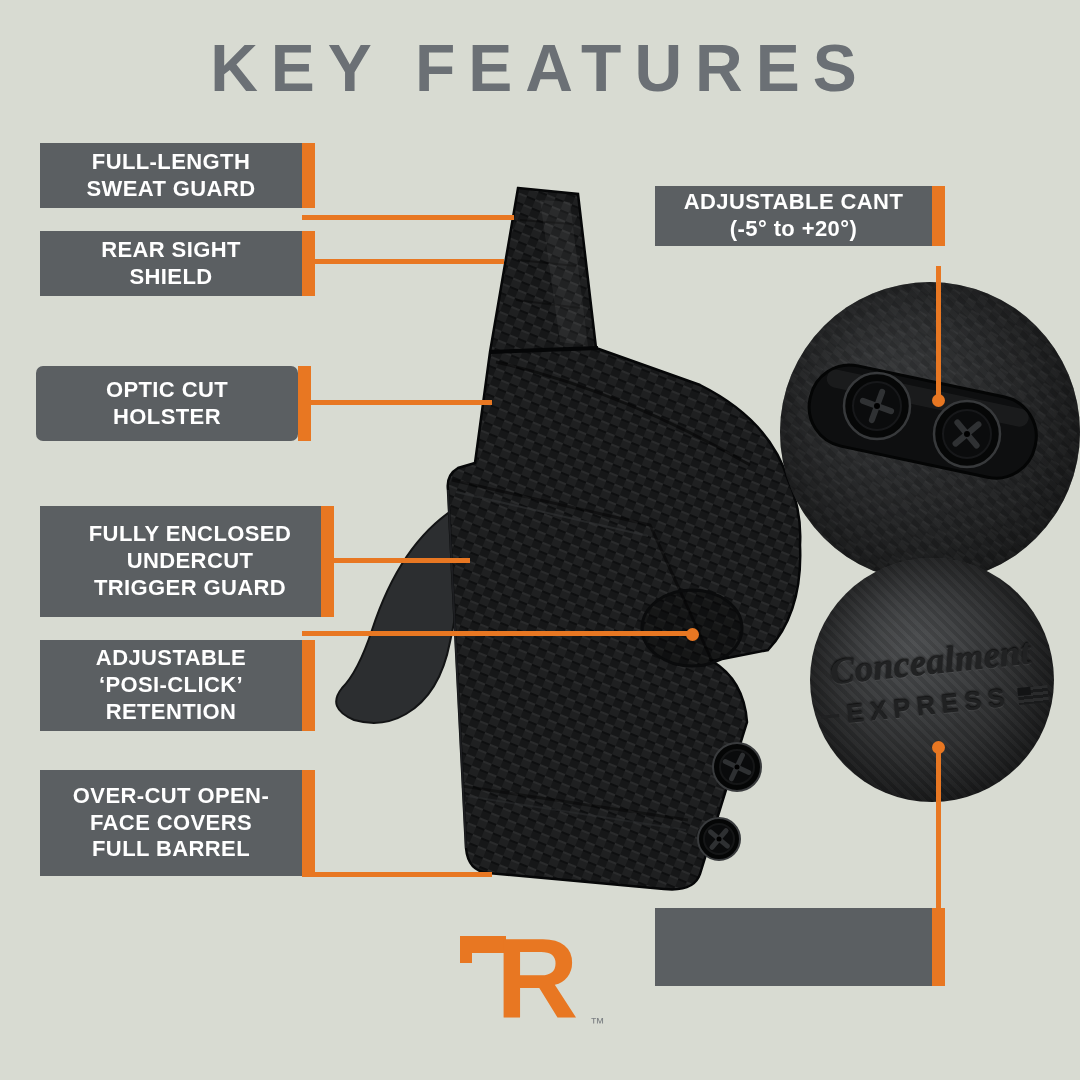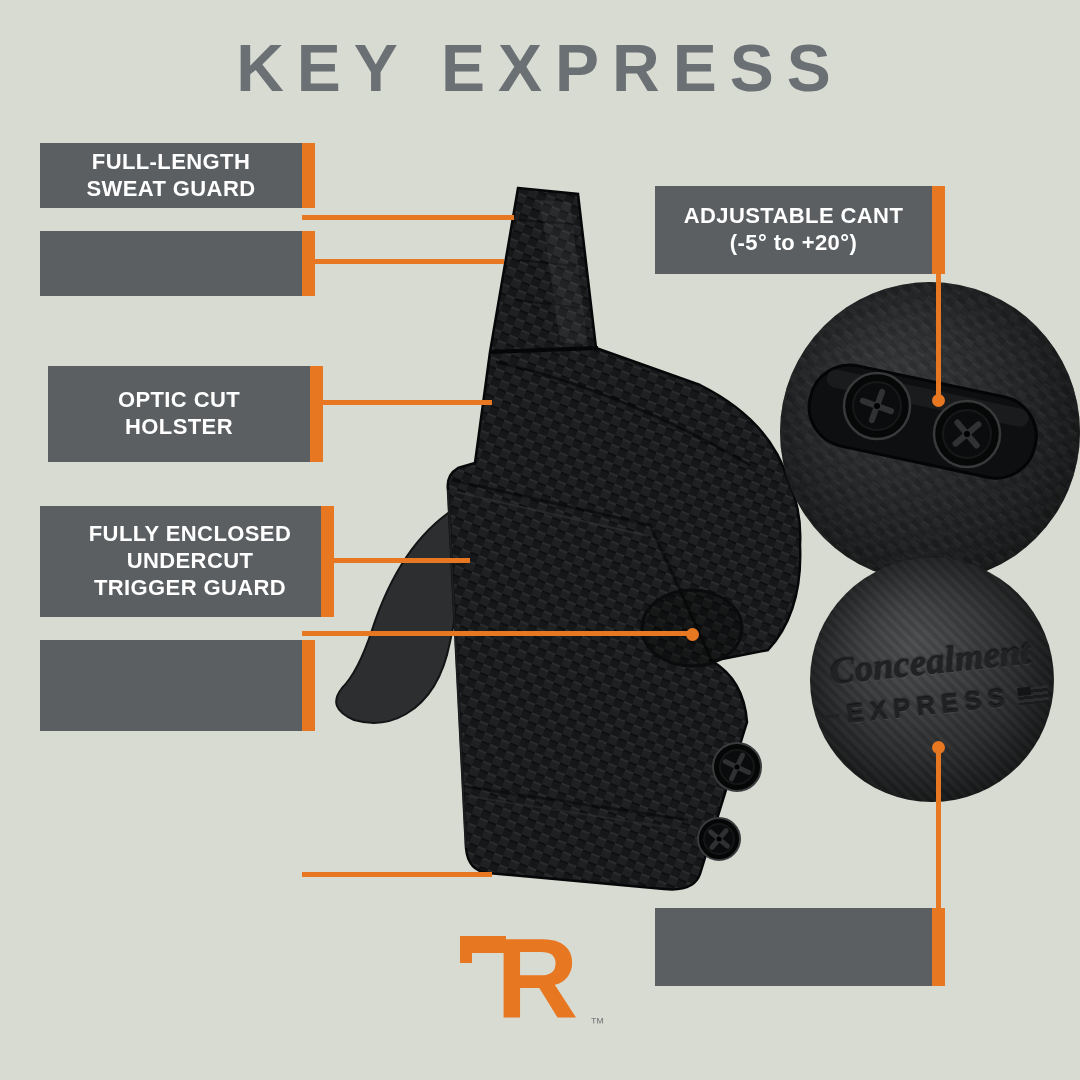--- a/index.html
+++ b/index.html
@@ -42,21 +42,21 @@
         background:repeating-linear-gradient(180deg,#2a2b2c 0 3px,#191a1b 3px 6px);}
   .flag::before{content:"";position:absolute;left:0;top:0;width:13px;height:8px;background:#131415;}
   .logo{position:absolute;}
   svg text{font-family:"Liberation Sans",sans-serif;}
 </style>
 </head>
 <body>
 
 <div class="stage">
 
-  <h1 class="title">KEY EXPRESS</h1>
+  <h1 class="title">KEY FEATURES</h1>
 
   <svg class="holster" style="left:320px;top:180px;" width="500" height="730" viewBox="0 0 500 730">
     <defs>
       <pattern id="cf" width="18" height="18" patternUnits="userSpaceOnUse" patternTransform="rotate(22)">
         <rect width="18" height="18" fill="#161718"></rect>
         <rect width="9" height="9" fill="#1f2021"></rect>
         <rect x="9" y="9" width="9" height="9" fill="#1f2021"></rect>
         <rect width="9" height="2" fill="#2a2b2c"></rect>
         <rect x="9" y="9" width="9" height="2" fill="#2a2b2c"></rect>
         <rect x="9" y="0" width="9" height="2" fill="#0e0f10"></rect>
@@ -160,37 +160,48 @@
   <div class="dot" style="left:932px;top:394px;"></div>
   <div class="vline" style="left:936px;top:747px;height:161px;"></div>
   <div class="dot" style="left:932px;top:741px;"></div>
 
   <div class="panel" style="left:40px;top:143px;width:262px;height:65px;">
     <span class="ptext">FULL-LENGTH
 SWEAT GUARD</span>
     <i class="bar"></i>
   </div>
   <div class="panel" style="left:40px;top:231px;width:262px;height:65px;">
-    <i class="bar"></i>
-  </div>
-  <div class="panel" style="left:48px;top:366px;width:262px;height:96px;">
+    <span class="ptext">REAR SIGHT
+SHIELD</span>
+    <i class="bar"></i>
+  </div>
+  <div class="panel" style="left:36px;top:366px;width:262px;height:75px;border-radius:7px;">
     <span class="ptext">OPTIC CUT
 HOLSTER</span>
     <i class="bar"></i>
   </div>
   <div class="panel" style="left:40px;top:506px;width:262px;height:111px;padding-left:19px;">
     <span class="ptext">FULLY ENCLOSED
 UNDERCUT
 TRIGGER GUARD</span>
     <i class="bar"></i>
   </div>
   <div class="panel" style="left:40px;top:640px;width:262px;height:91px;">
-    <i class="bar"></i>
-  </div>
-  <div class="panel" style="left:655px;top:186px;width:277px;height:88px;">
+    <span class="ptext">ADJUSTABLE
+‘POSI-CLICK’
+RETENTION</span>
+    <i class="bar"></i>
+  </div>
+  <div class="panel" style="left:40px;top:770px;width:262px;height:106px;">
+    <span class="ptext">OVER-CUT OPEN-
+FACE COVERS
+FULL BARREL</span>
+    <i class="bar"></i>
+  </div>
+  <div class="panel" style="left:655px;top:186px;width:277px;height:60px;">
     <span class="ptext">ADJUSTABLE CANT
 (-5° to +20°)</span>
     <i class="bar"></i>
   </div>
   <div class="panel" style="left:655px;top:908px;width:277px;height:78px;">
     <i class="bar"></i>
   </div>
 
   <div class="logo" style="left:430px;top:908px;width:210px;height:130px;">
     <svg width="210" height="130" viewBox="0 0 210 130">

